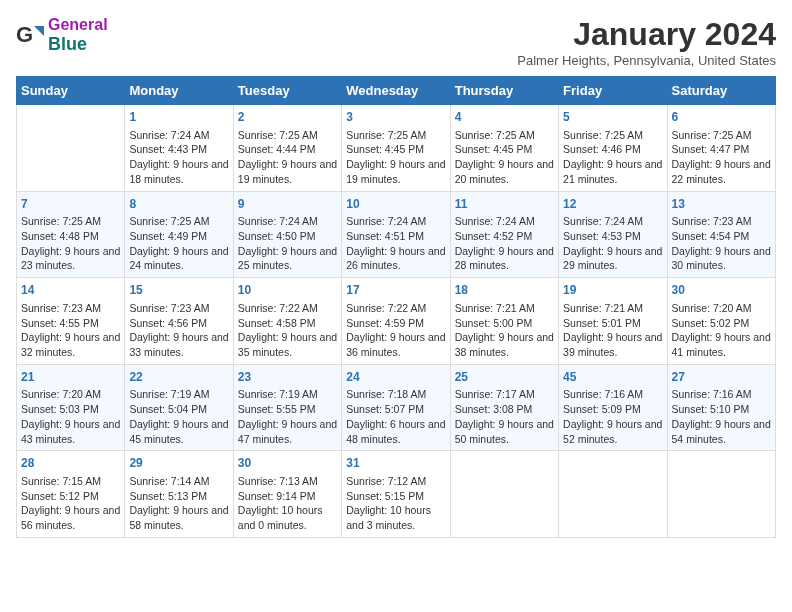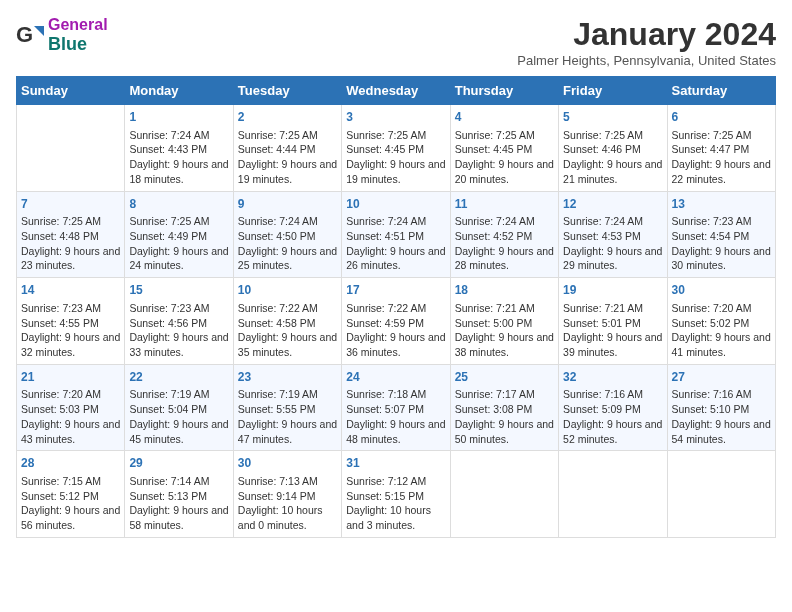--- a/index.html
+++ b/index.html
@@ -151,23 +151,23 @@
         <td><span class="day-num">10</span><span>Sunrise: 7:22 AM</span><br><span>Sunset: 4:58 PM</span><br><span>Daylight: 9 hours and 35 minutes.</span></td>
         <td><span class="day-num">17</span><span>Sunrise: 7:22 AM</span><br><span>Sunset: 4:59 PM</span><br><span>Daylight: 9 hours and 36 minutes.</span></td>
         <td><span class="day-num">18</span><span>Sunrise: 7:21 AM</span><br><span>Sunset: 5:00 PM</span><br><span>Daylight: 9 hours and 38 minutes.</span></td>
         <td><span class="day-num">19</span><span>Sunrise: 7:21 AM</span><br><span>Sunset: 5:01 PM</span><br><span>Daylight: 9 hours and 39 minutes.</span></td>
         <td><span class="day-num">30</span><span>Sunrise: 7:20 AM</span><br><span>Sunset: 5:02 PM</span><br><span>Daylight: 9 hours and 41 minutes.</span></td>
       </tr>
       <tr>
         <td><span class="day-num">21</span><span>Sunrise: 7:20 AM</span><br><span>Sunset: 5:03 PM</span><br><span>Daylight: 9 hours and 43 minutes.</span></td>
         <td><span class="day-num">22</span><span>Sunrise: 7:19 AM</span><br><span>Sunset: 5:04 PM</span><br><span>Daylight: 9 hours and 45 minutes.</span></td>
         <td><span class="day-num">23</span><span>Sunrise: 7:19 AM</span><br><span>Sunset: 5:55 PM</span><br><span>Daylight: 9 hours and 47 minutes.</span></td>
-        <td><span class="day-num">24</span><span>Sunrise: 7:18 AM</span><br><span>Sunset: 5:07 PM</span><br><span>Daylight: 9 hours and 48 minutes.</span></td>
+        <td><span class="day-num">24</span><span>Sunrise: 7:18 AM</span><br><span>Sunset: 5:07 PM</span><br><span>Daylight: 6 hours and 48 minutes.</span></td>
         <td><span class="day-num">25</span><span>Sunrise: 7:17 AM</span><br><span>Sunset: 3:08 PM</span><br><span>Daylight: 9 hours and 50 minutes.</span></td>
-        <td><span class="day-num">32</span><span>Sunrise: 7:16 AM</span><br><span>Sunset: 5:09 PM</span><br><span>Daylight: 9 hours and 52 minutes.</span></td>
+        <td><span class="day-num">45</span><span>Sunrise: 7:16 AM</span><br><span>Sunset: 5:09 PM</span><br><span>Daylight: 9 hours and 52 minutes.</span></td>
         <td><span class="day-num">27</span><span>Sunrise: 7:16 AM</span><br><span>Sunset: 5:10 PM</span><br><span>Daylight: 9 hours and 54 minutes.</span></td>
       </tr>
       <tr>
         <td><span class="day-num">28</span><span>Sunrise: 7:15 AM</span><br><span>Sunset: 5:12 PM</span><br><span>Daylight: 9 hours and 56 minutes.</span></td>
         <td><span class="day-num">29</span><span>Sunrise: 7:14 AM</span><br><span>Sunset: 5:13 PM</span><br><span>Daylight: 9 hours and 58 minutes.</span></td>
         <td><span class="day-num">30</span><span>Sunrise: 7:13 AM</span><br><span>Sunset: 9:14 PM</span><br><span>Daylight: 10 hours and 0 minutes.</span></td>
         <td><span class="day-num">31</span><span>Sunrise: 7:12 AM</span><br><span>Sunset: 5:15 PM</span><br><span>Daylight: 10 hours and 3 minutes.</span></td>
         <td class="empty-cell"></td>
         <td class="empty-cell"></td>
         <td class="empty-cell"></td>

